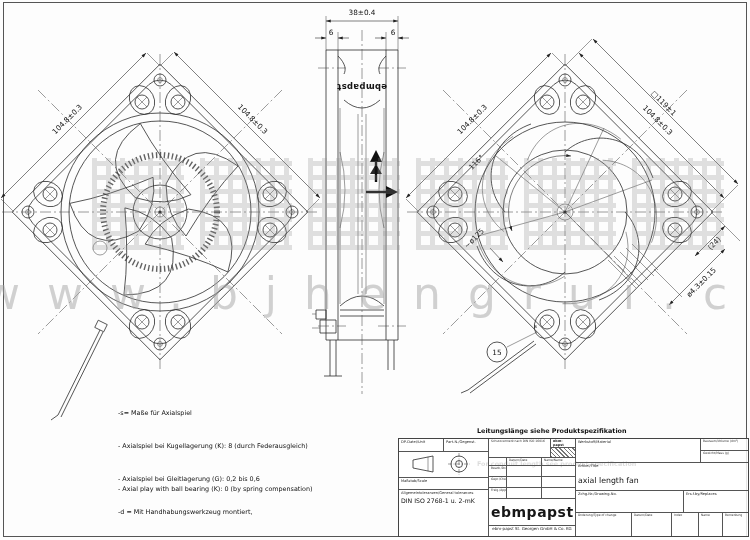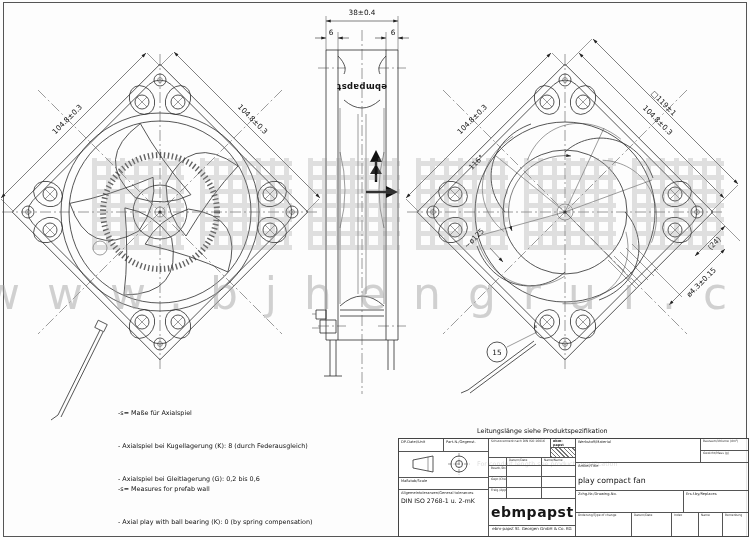--- a/index.html
+++ b/index.html
@@ -325,30 +325,30 @@
 
     <g>
       <path class="ln" d="M130 305 L64 354 M132 308 L66 357 M64 354 L57 357"></path>
     </g>
   </svg>
 
   <div class="notes" style="left:118px;top:386px;">
     <div>-s= Maße für Axialspiel</div>
     <div>- Axialspiel bei Kugellagerung (K): 8 (durch Federausgleich)</div>
     <div>- Axialspiel bei Gleitlagerung (G): 0,2 bis 0,6</div>
+    <div>-d = Mit Handhabungswerkzeug montiert,</div>
     
   </div>
   <div class="notes" style="left:118px;top:462px;">
-    <div>-s= Measures for prefab wall</div>
     <div>- Axial play with ball bearing (K): 0 (by spring compensation)</div>
     
     
     
   </div>
-  <div class="notes" style="left:477px;top:404px;">
+  <div class="notes" style="left:477px;top:404px;font-weight:bold;">
     <div>Leitungslänge siehe Produktspezifikation</div>
     <div>For conduit length see product specification</div>
   </div>
 
   <div class="wm-chars" id="wm-chars">
       <div class="wm-char" title="恒"></div>
       <div class="wm-char" title="瑞"></div>
       <div class="wm-char" title="宏"></div>
       <div class="wm-char" title="晟"></div>
       <div class="wm-char" title="机"></div>
@@ -395,21 +395,21 @@
     <div class="cell" style="left:108px;top:49px;width:35px;height:11px;"></div>
     <div class="cell" style="left:143px;top:49px;width:34px;height:11px;"></div>
     <div class="cell logo-big" style="left:90px;top:60px;width:87px;height:27px;text-align:center;padding-top:5px;">ebmpapst</div>
     <div class="cell nbb" style="left:90px;top:87px;width:87px;height:10px;font-size:4px;text-align:center;">ebm-papst St. Georgen GmbH &amp; Co. KG</div>
 
     <div class="cell lbl" style="left:177px;top:0;width:125px;height:24px;">Werkstoff/Material</div>
     <div class="cell tiny nb" style="left:302px;top:0;width:47px;height:12px;">Bauraum/Volume (dm³)</div>
     <div class="cell tiny nb" style="left:302px;top:12px;width:47px;height:12px;">Gewicht/Mass (g)</div>
     <div class="cell nb" style="left:177px;top:24px;width:172px;height:28px;">
       <div class="lbl">Artikel/Title</div>
-      <div class="article">play compact fan</div>
+      <div class="article">axial length fan</div>
     </div>
     <div class="cell lbl" style="left:177px;top:52px;width:108px;height:22px;">Zchg-Nr./Drawing-No.</div>
     <div class="cell lbl nb" style="left:285px;top:52px;width:64px;height:22px;">Ers.f.by/Replaces</div>
     <div class="cell tiny nbb" style="left:177px;top:74px;width:56px;height:23px;">Änderung/Type of change</div>
     <div class="cell tiny nbb" style="left:233px;top:74px;width:40px;height:23px;">Datum/Date</div>
     <div class="cell tiny nbb" style="left:273px;top:74px;width:27px;height:23px;">Index</div>
     <div class="cell tiny nbb" style="left:300px;top:74px;width:24px;height:23px;">Name</div>
     <div class="cell tiny nb nbb" style="left:324px;top:74px;width:25px;height:23px;">Bemerkung</div>
   </div>
 </div>

